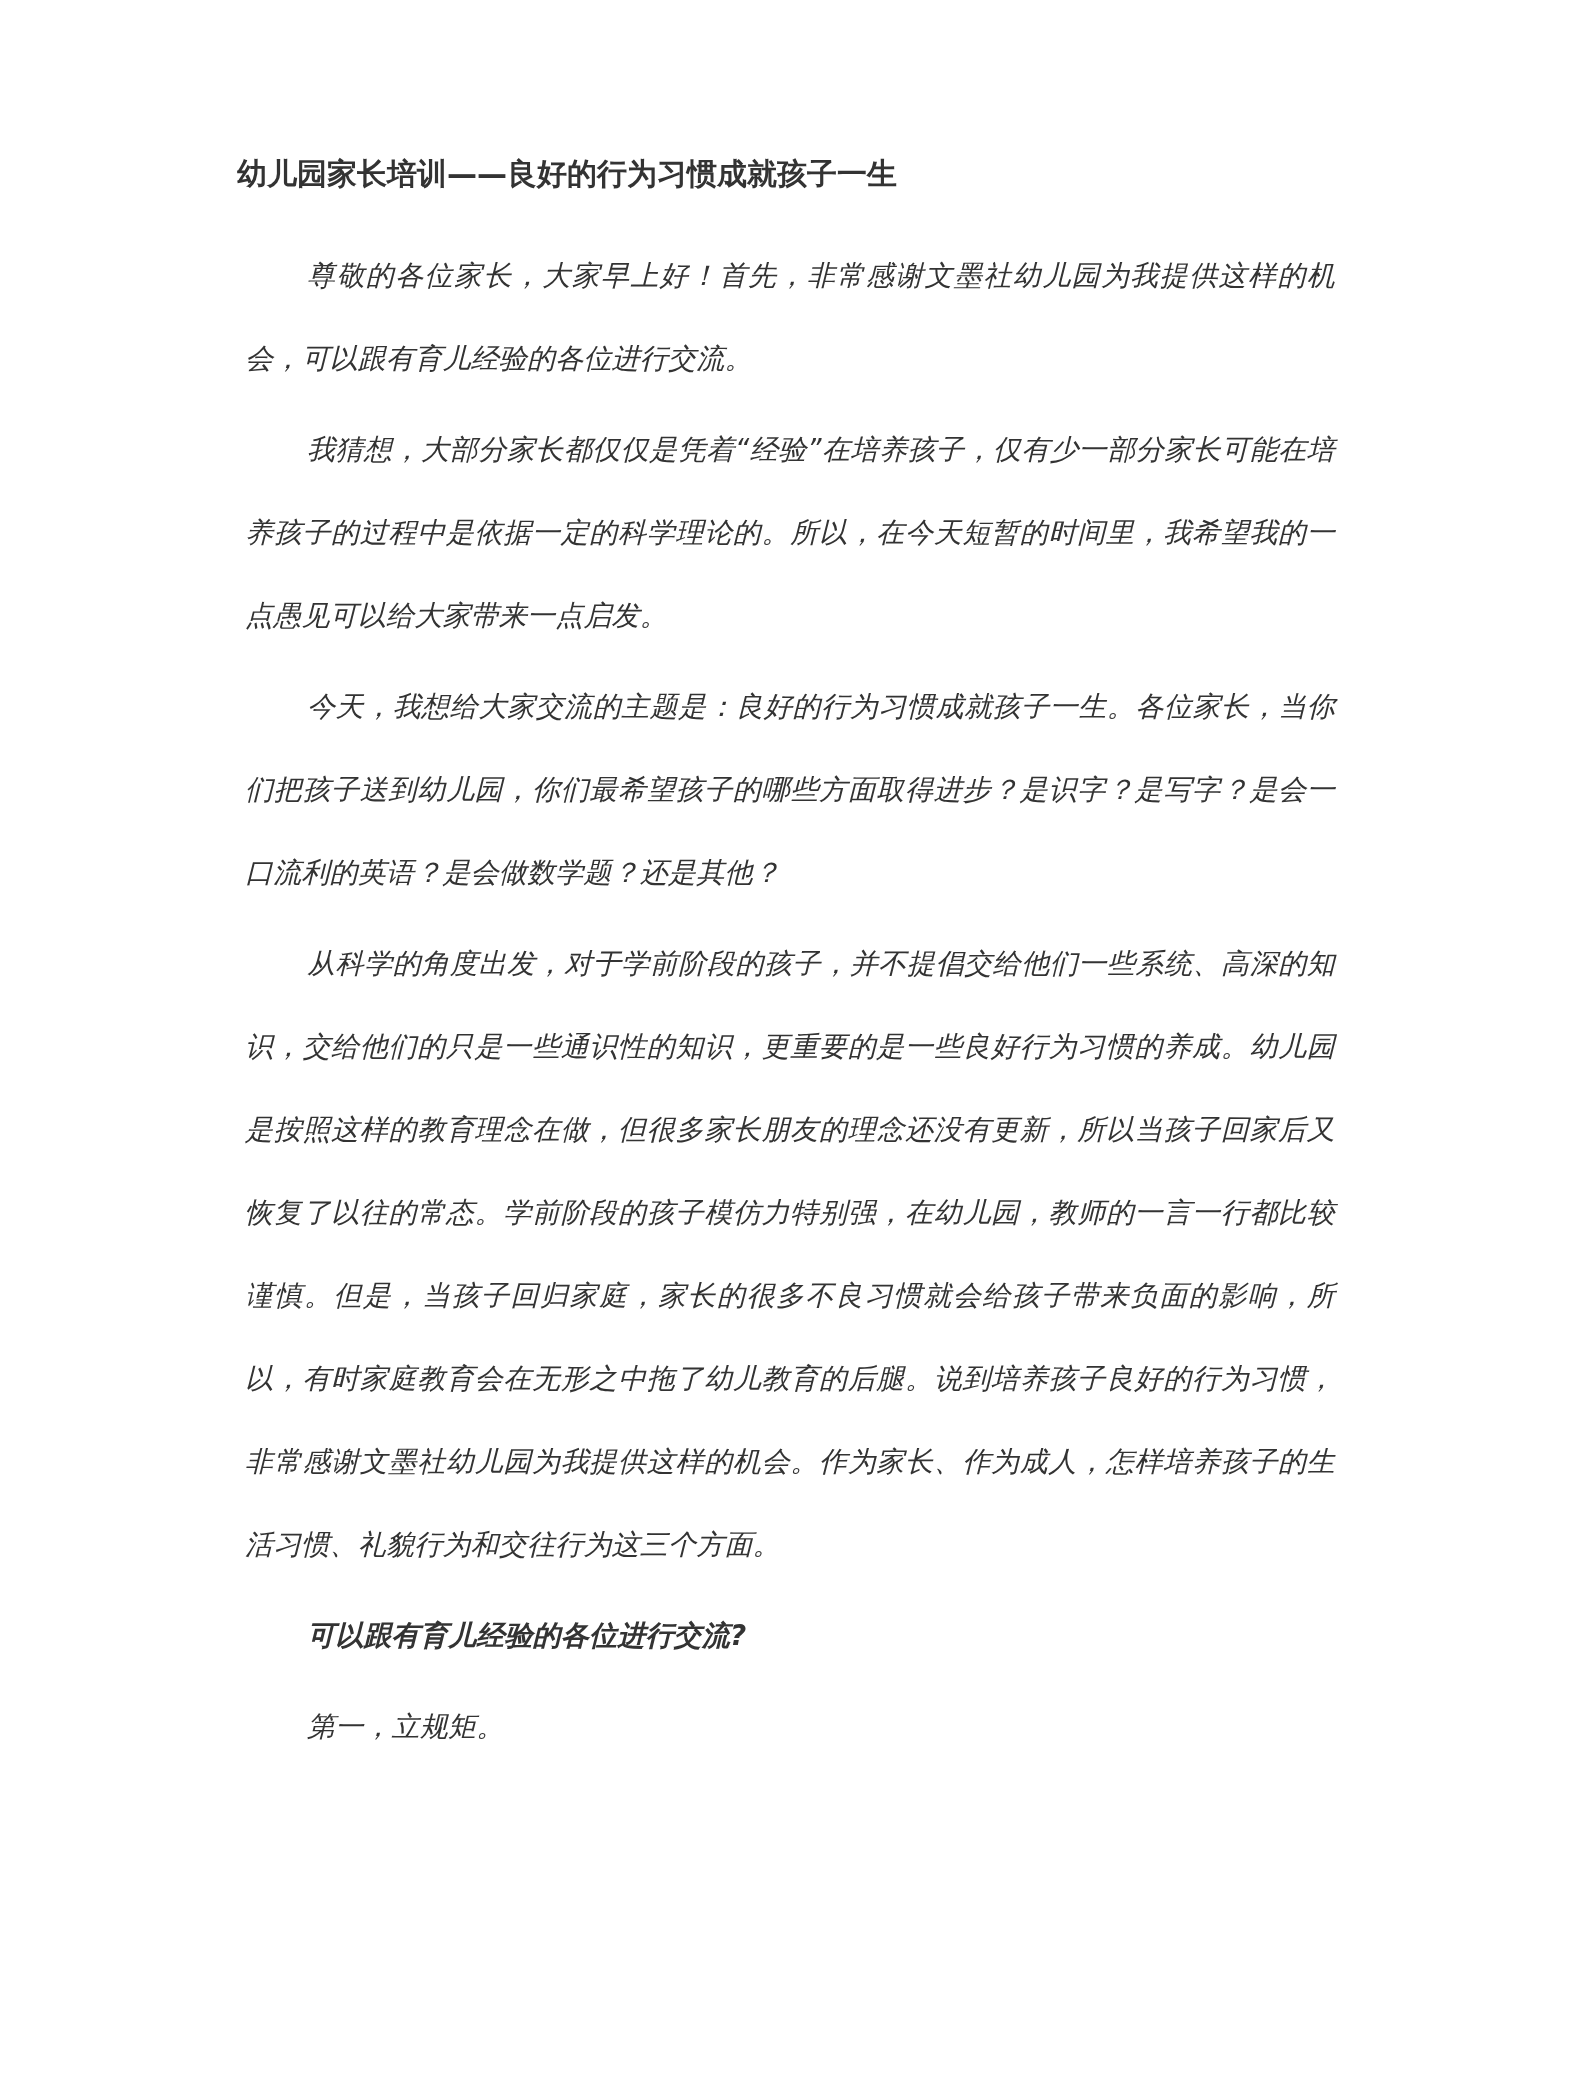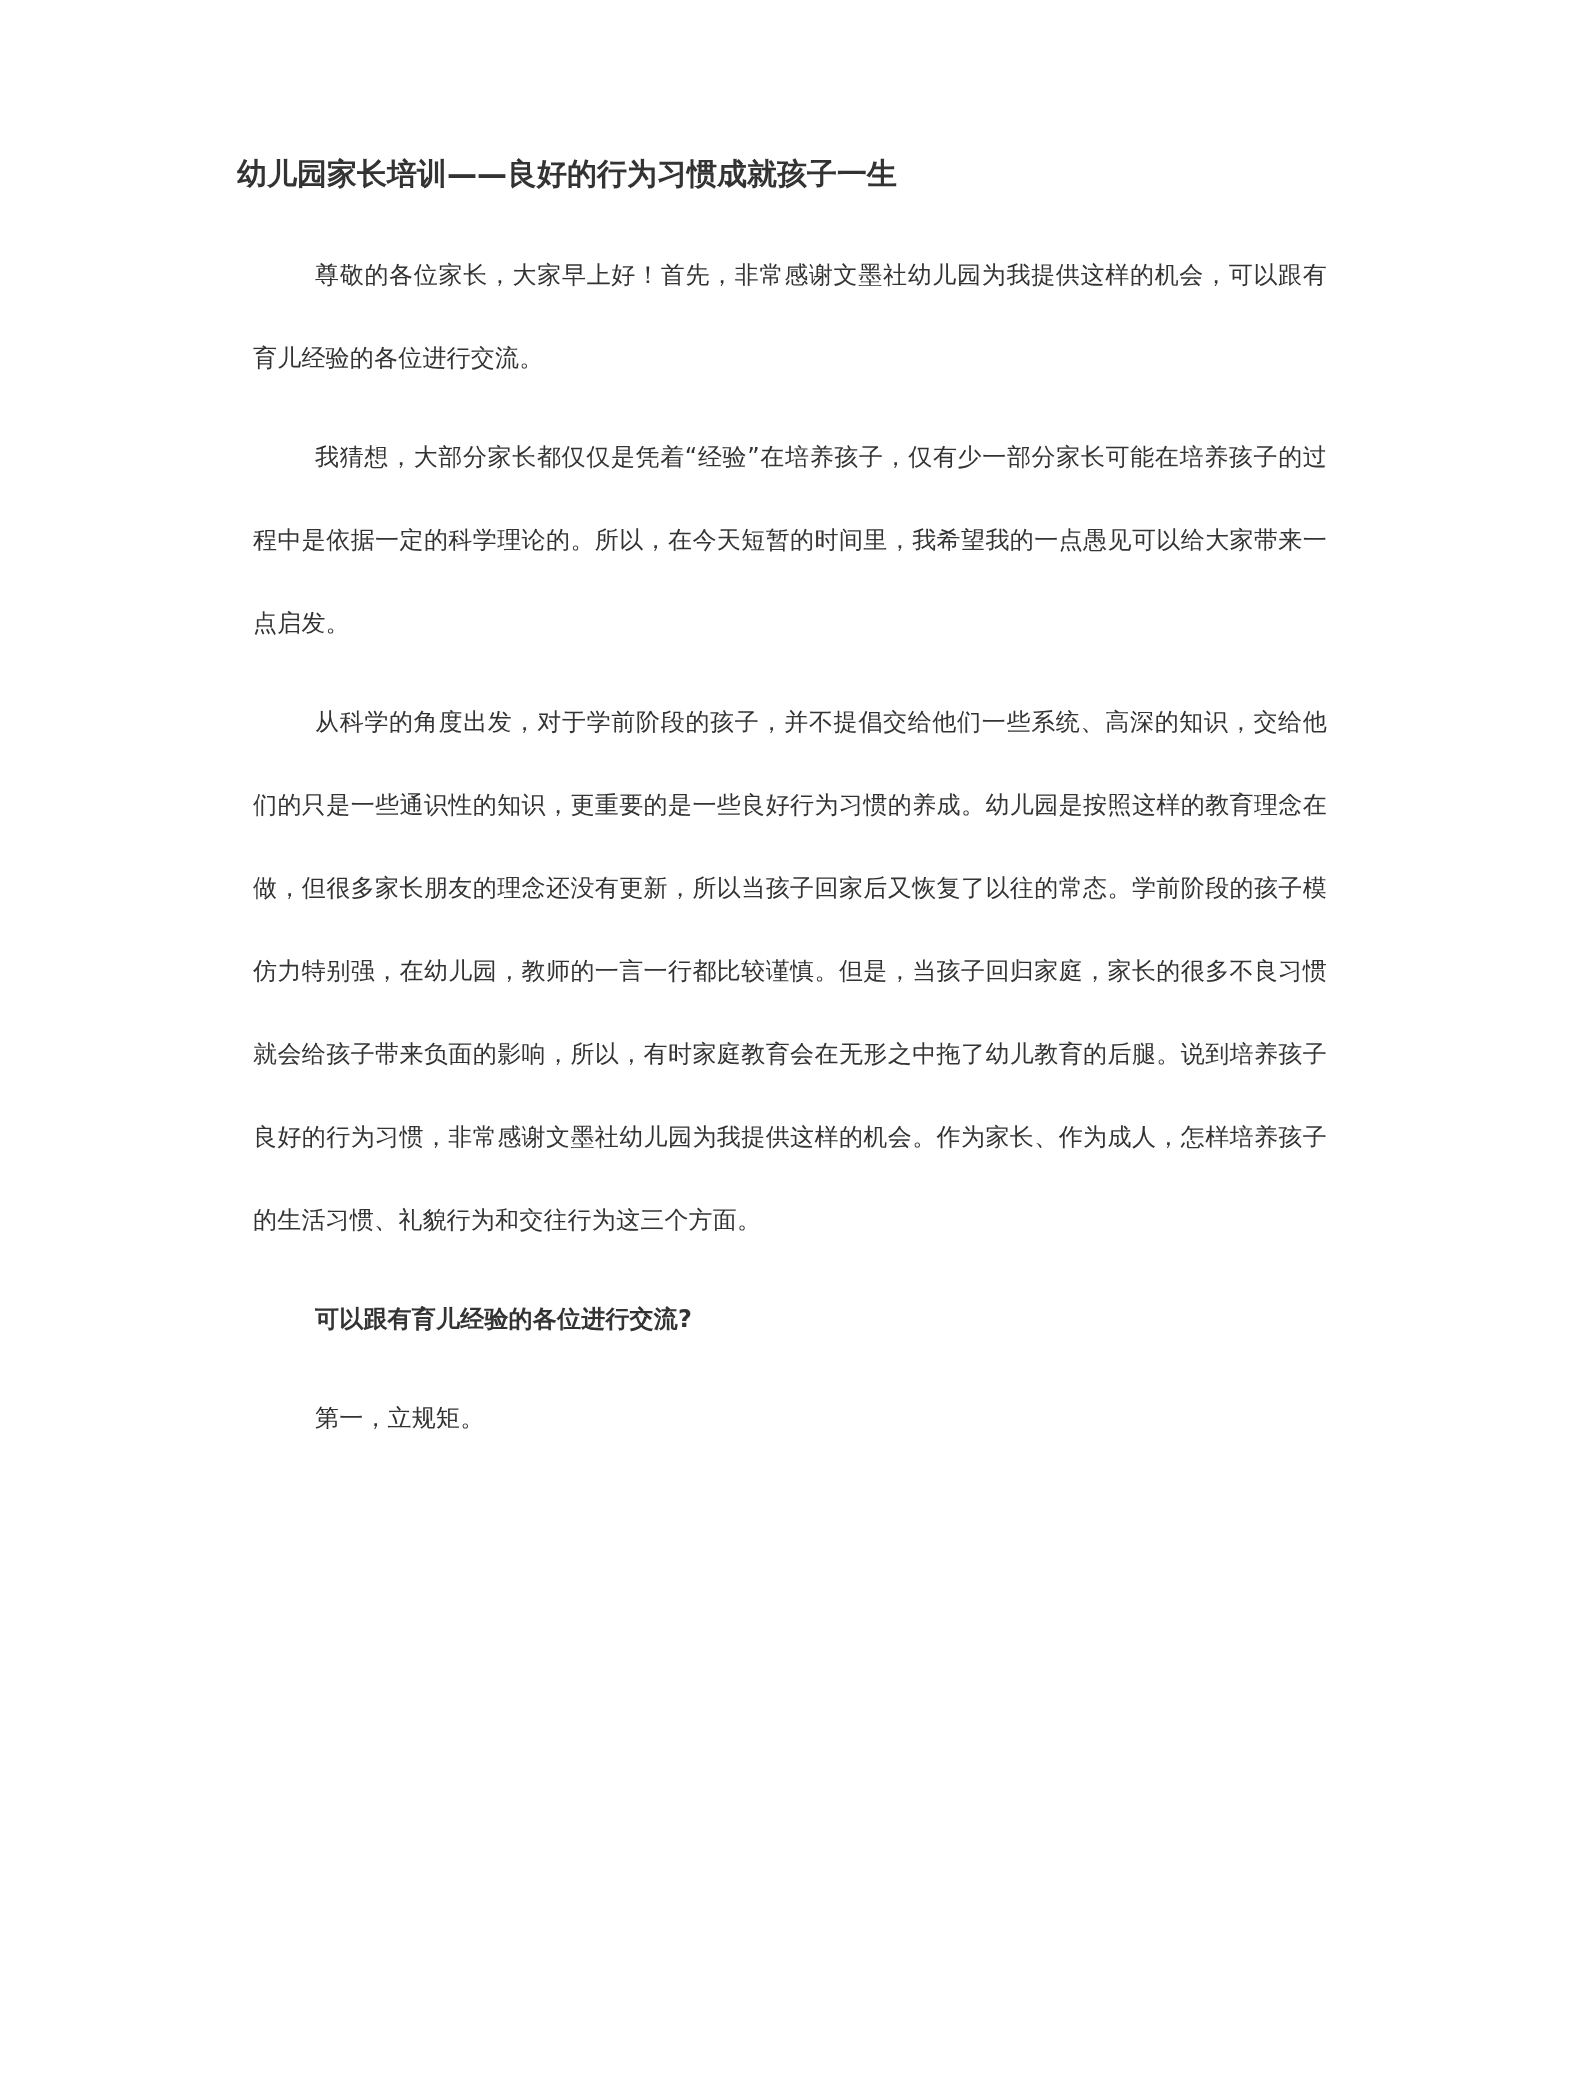--- a/index.html
+++ b/index.html
@@ -23,36 +23,38 @@
   }
   .title {
     text-align: left;
     font-weight: bold;
     font-size: 30px;
     line-height: 52px;
     margin: 0 0 34px 0;
     color: #333333;
   }
   .para {
-    font-size: 24px;
+    font-size: 28px;
     line-height: 83px;
-    margin: 16px;
+    margin: 8px;
     text-indent: 62px;
     text-align: justify;
     text-align-last: left;
     letter-spacing: 0.2px;
+    font-style: italic;
   }
   .para.heading {
     font-weight: bold;
   }
 </style>
 </head>
 <body>
 
 <div class="page">
   <h1 class="title">幼儿园家长培训——良好的行为习惯成就孩子一生</h1>
 
   <p class="para">尊敬的各位家长，大家早上好！首先，非常感谢文墨社幼儿园为我提供这样的机会，可以跟有育儿经验的各位进行交流。</p>
   <p class="para">我猜想，大部分家长都仅仅是凭着“经验”在培养孩子，仅有少一部分家长可能在培养孩子的过程中是依据一定的科学理论的。所以，在今天短暂的时间里，我希望我的一点愚见可以给大家带来一点启发。</p>
+  <p class="para">今天，我想给大家交流的主题是：良好的行为习惯成就孩子一生。各位家长，当你们把孩子送到幼儿园，你们最希望孩子的哪些方面取得进步？是识字？是写字？是会一口流利的英语？是会做数学题？还是其他？</p>
   <p class="para">从科学的角度出发，对于学前阶段的孩子，并不提倡交给他们一些系统、高深的知识，交给他们的只是一些通识性的知识，更重要的是一些良好行为习惯的养成。幼儿园是按照这样的教育理念在做，但很多家长朋友的理念还没有更新，所以当孩子回家后又恢复了以往的常态。学前阶段的孩子模仿力特别强，在幼儿园，教师的一言一行都比较谨慎。但是，当孩子回归家庭，家长的很多不良习惯就会给孩子带来负面的影响，所以，有时家庭教育会在无形之中拖了幼儿教育的后腿。说到培养孩子良好的行为习惯，非常感谢文墨社幼儿园为我提供这样的机会。作为家长、作为成人，怎样培养孩子的生活习惯、礼貌行为和交往行为这三个方面。</p>
   <p class="para heading">可以跟有育儿经验的各位进行交流?</p>
   <p class="para">第一，立规矩。</p>
 </div>
 
 </body></html>

